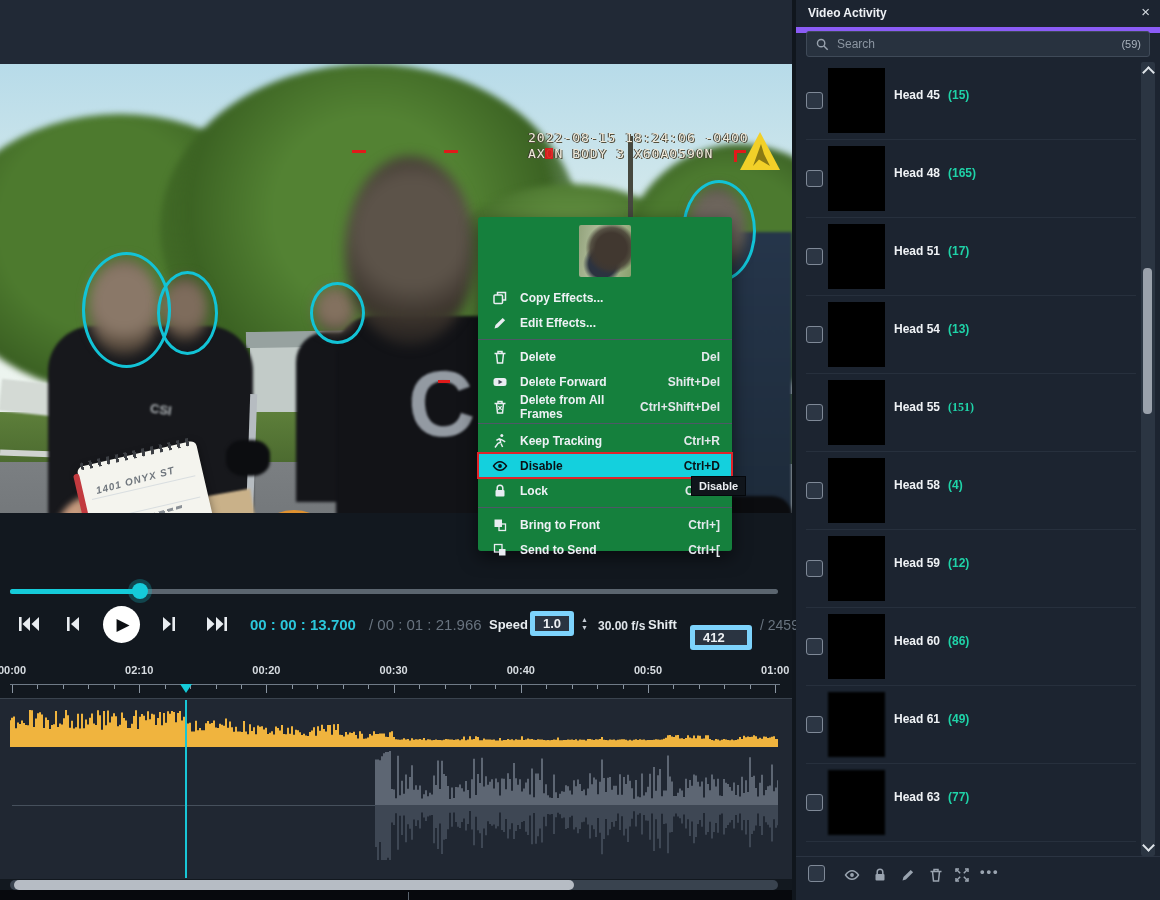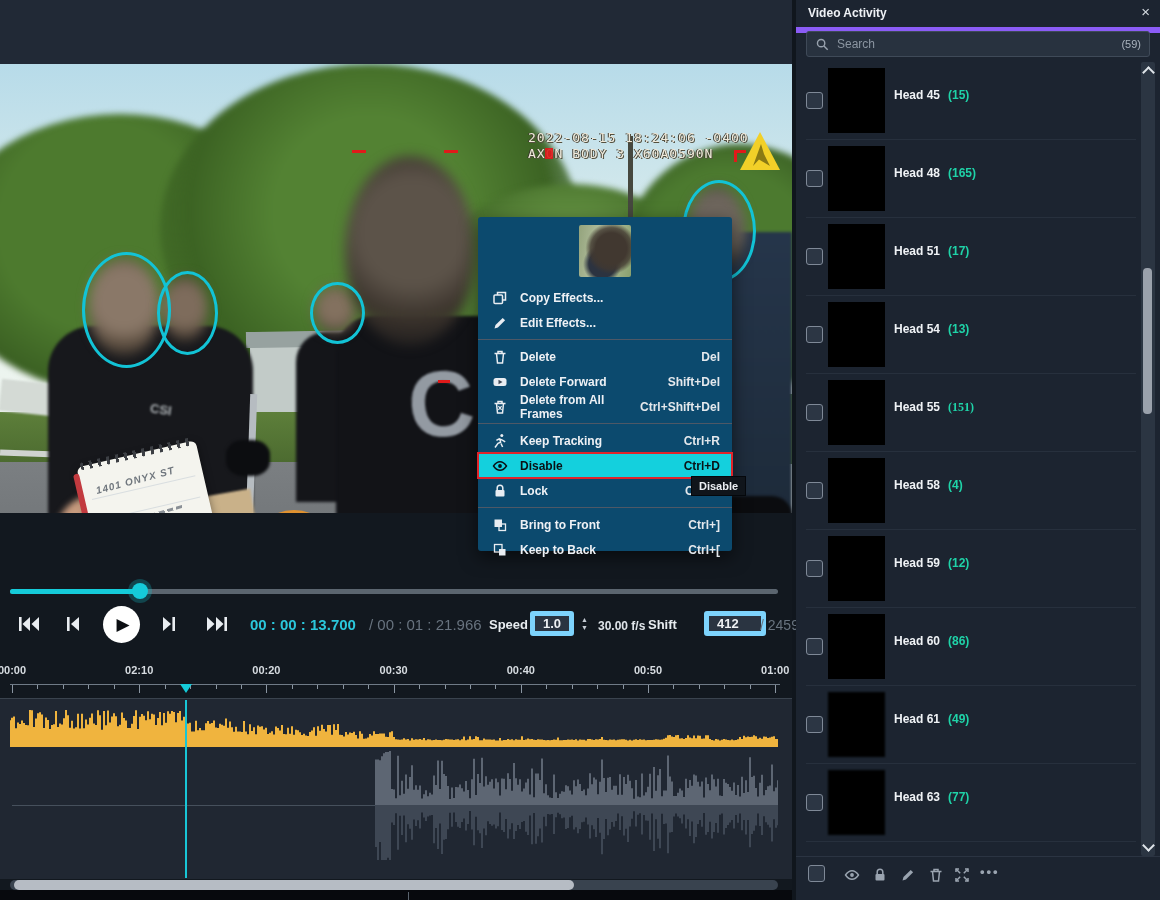--- a/index.html
+++ b/index.html
@@ -31,21 +31,21 @@
       transform:rotate(-13deg);box-shadow:0 2px 8px rgba(0,0,0,.4);}
   #notepad .spiral{position:absolute;left:4px;top:-4px;right:4px;height:8px;
       background:repeating-linear-gradient(90deg,#3c3f44 0 3px,transparent 3px 9px);border-radius:3px;}
   #notepad .red-edge{position:absolute;left:-5px;top:6px;width:6px;height:140px;background:#c23a3f;border-radius:3px;}
   .np-line{position:absolute;color:#70777e;font-style:italic;font-weight:700;font-size:10px;letter-spacing:1px;
       transform:rotate(-2deg);white-space:nowrap;}
   .np-rule{position:absolute;left:8px;right:8px;height:1px;background:#d9dee0;}
   .np-scribble{position:absolute;height:3px;background:repeating-linear-gradient(90deg,#8a9096 0 6px,transparent 6px 9px);
       border-radius:2px;transform:rotate(-3deg);}
   
-  #ctx-menu{left:478px;top:217px;width:254px;height:334px;background:#0c4a6e;border-radius:3px;
+  #ctx-menu{left:478px;top:217px;width:254px;height:334px;background:#15803d;border-radius:3px;
       box-shadow:0 6px 18px rgba(0,0,0,.55);z-index:30;padding-top:8px;box-sizing:border-box;}
   #ctx-thumb{position:absolute;left:101px;top:8px;width:52px;height:52px;border-radius:2px;
       background:radial-gradient(circle at 62% 45%,#413830 0 36%,rgba(65,56,48,.8) 48%,transparent 60%),
                  radial-gradient(circle at 45% 75%,#2c3340 0 28%,transparent 40%),
                  linear-gradient(100deg,#93a37c,#b9c4a4 45%,#8aa06e);}
   .mi{display:flex;align-items:center;height:25px;color:#eef1f5;font-size:12px;font-weight:700;}
   .mi .ic{width:16px;height:16px;margin:0 12px 0 14px;flex:0 0 16px;color:#e9edf2;}
   .mi .lb{flex:1;}
   .mi .sc{margin-right:12px;color:#e4e8ec;font-weight:700;}
   .mi.hl{background:#14d0dd;color:#0a1115;outline:2px solid #e0232a;outline-offset:-1px;}
@@ -65,21 +65,21 @@
   #tc-cur{left:250px;top:616px;font-size:15px;font-weight:700;color:#2bc7db;}
   #tc-tot{left:369px;top:616px;font-size:15px;color:#68737f;}
   #speed-label{left:489px;top:617px;font-size:13px;font-weight:700;color:#e8ecf0;}
   .numbox{position:absolute;background:#2a3441;border:5px solid #7dd3fc;border-radius:3px;color:#eef1f4;
       font-size:13px;font-weight:700;padding:0 8px;box-sizing:border-box;font-family:"Liberation Sans",sans-serif;}
   #speed-box{left:530px;top:611px;width:44px;height:25px;}
   #stepper{left:578px;top:611px;width:13px;height:25px;display:flex;flex-direction:column;align-items:center;justify-content:center;gap:1px;color:#c6ccd4;}
   #stepper div{font-size:7px;line-height:7px;cursor:pointer;}
   #fps{left:598px;top:619px;font-size:12px;font-weight:700;color:#dfe4e9;}
   #frame-label{left:648px;top:617px;font-size:13px;font-weight:700;color:#e8ecf0;}
-  #frame-box{left:690px;top:611px;width:62px;height:25px;margin-left:14px;}
+  #frame-box{left:690px;top:625px;width:62px;height:25px;}
   #frame-total{left:760px;top:617px;font-size:14px;color:#68737f;}
   
   .tick{position:absolute;background:#8a95a1;width:1px;}
   .tick-label{position:absolute;top:664px;transform:translateX(-50%);font-size:11px;font-weight:700;color:#d7dce1;}
   #ruler-base{left:10px;top:684px;width:770px;height:1px;background:#6f7a86;}
   #ruler-playhead{left:180px;top:684px;width:0;height:0;border-left:6px solid transparent;border-right:6px solid transparent;
       border-top:9px solid #15cbd9;}
   #wave-sep{left:0;top:698px;width:792px;height:1px;background:#3a434e;}
   #wave-panel{left:0;top:699px;width:792px;height:180px;background:#202732;}
   #center-line{left:12px;top:805px;width:766px;height:1px;background:#46505c;}
@@ -307,21 +307,21 @@
           <span class="lb">Bring to Front</span>
           <span class="sc">Ctrl+]</span>
         </div>
         <div class="mi">
           <span class="ic">
             <svg viewBox="0 0 16 16">
               <rect x="2.5" y="2.5" width="7.5" height="7.5" fill="none" stroke="currentColor" stroke-width="1.3"></rect>
               <rect x="7" y="7" width="6.5" height="6.5" fill="currentColor"></rect>
             </svg>
           </span>
-          <span class="lb">Keep to Back</span>
+          <span class="lb">Send to Send</span>
           <span class="sc">Ctrl+[</span>
         </div>
       </div>
   </div>
   <div id="tooltip" class="abs">Disable</div>
 
   <div id="below" class="abs"></div>
   <div id="sl-track" class="abs"></div>
   <div id="sl-fill" class="abs"></div>
   <div id="sl-thumb" class="abs"></div>

